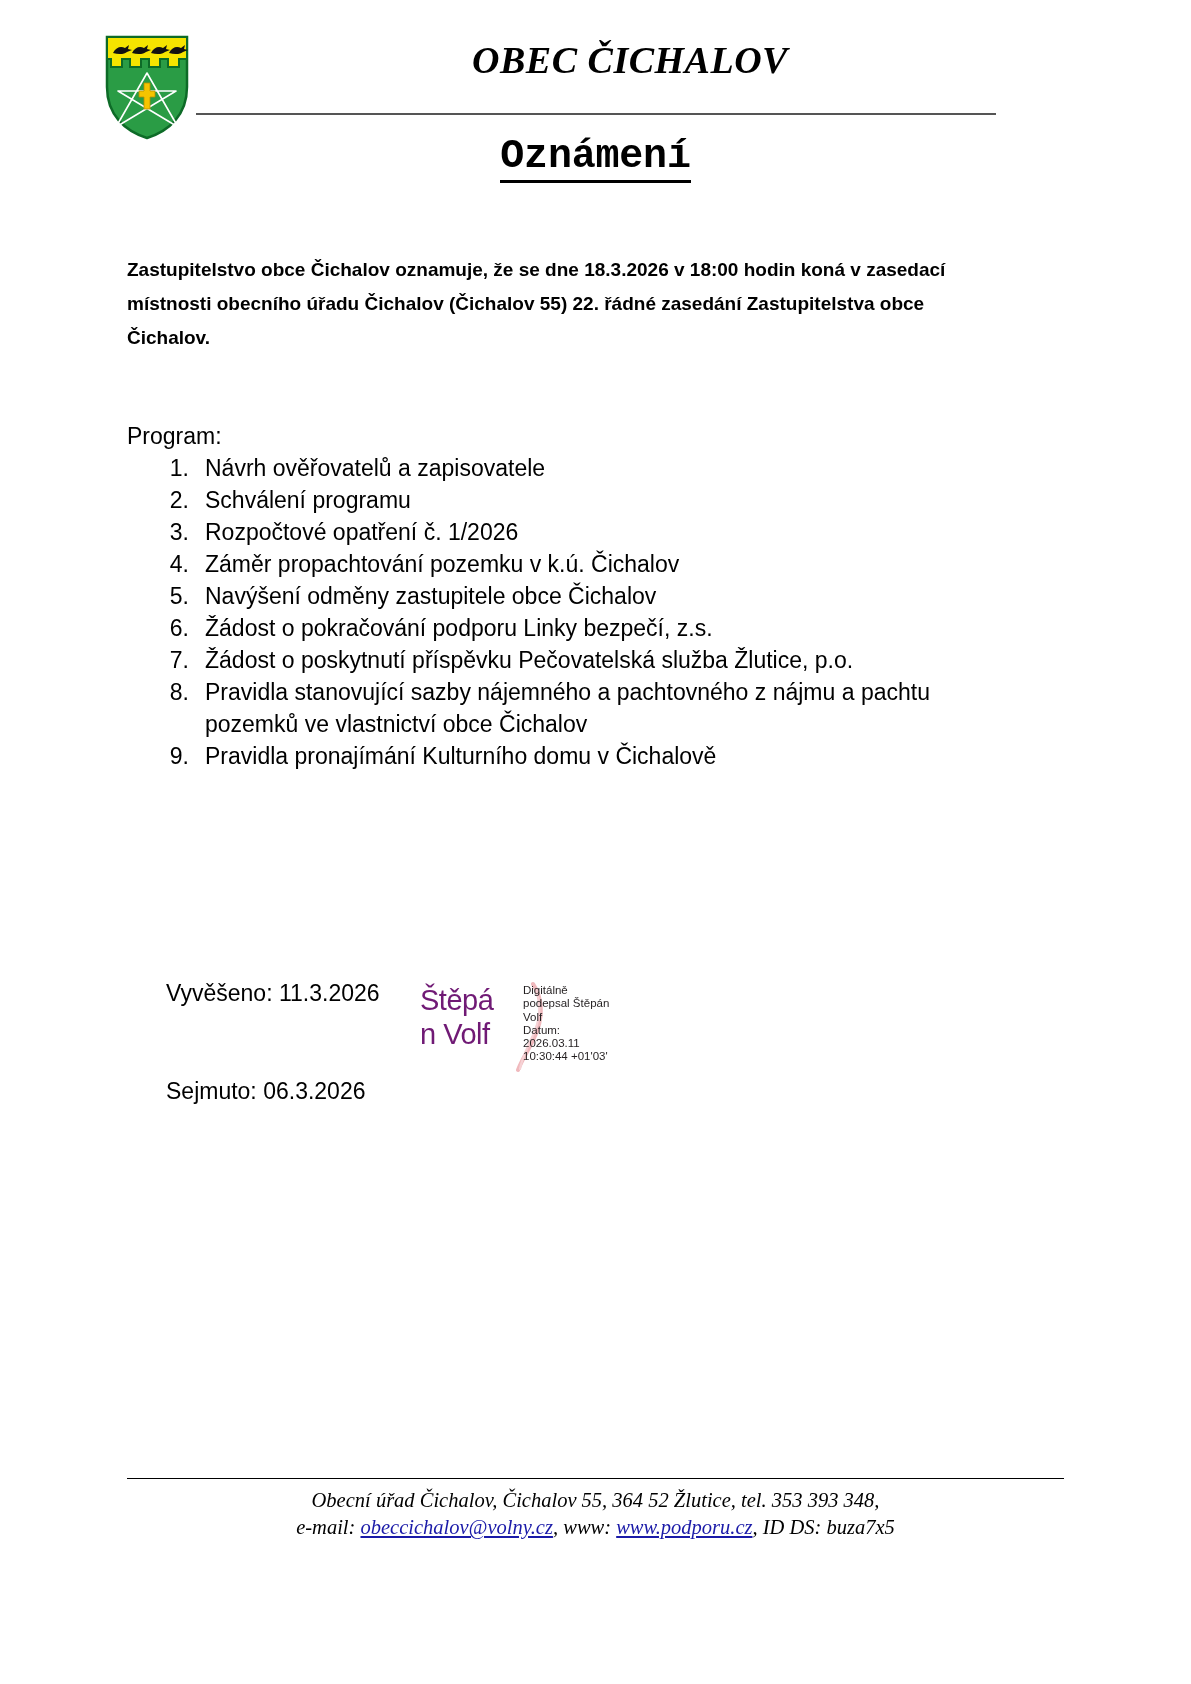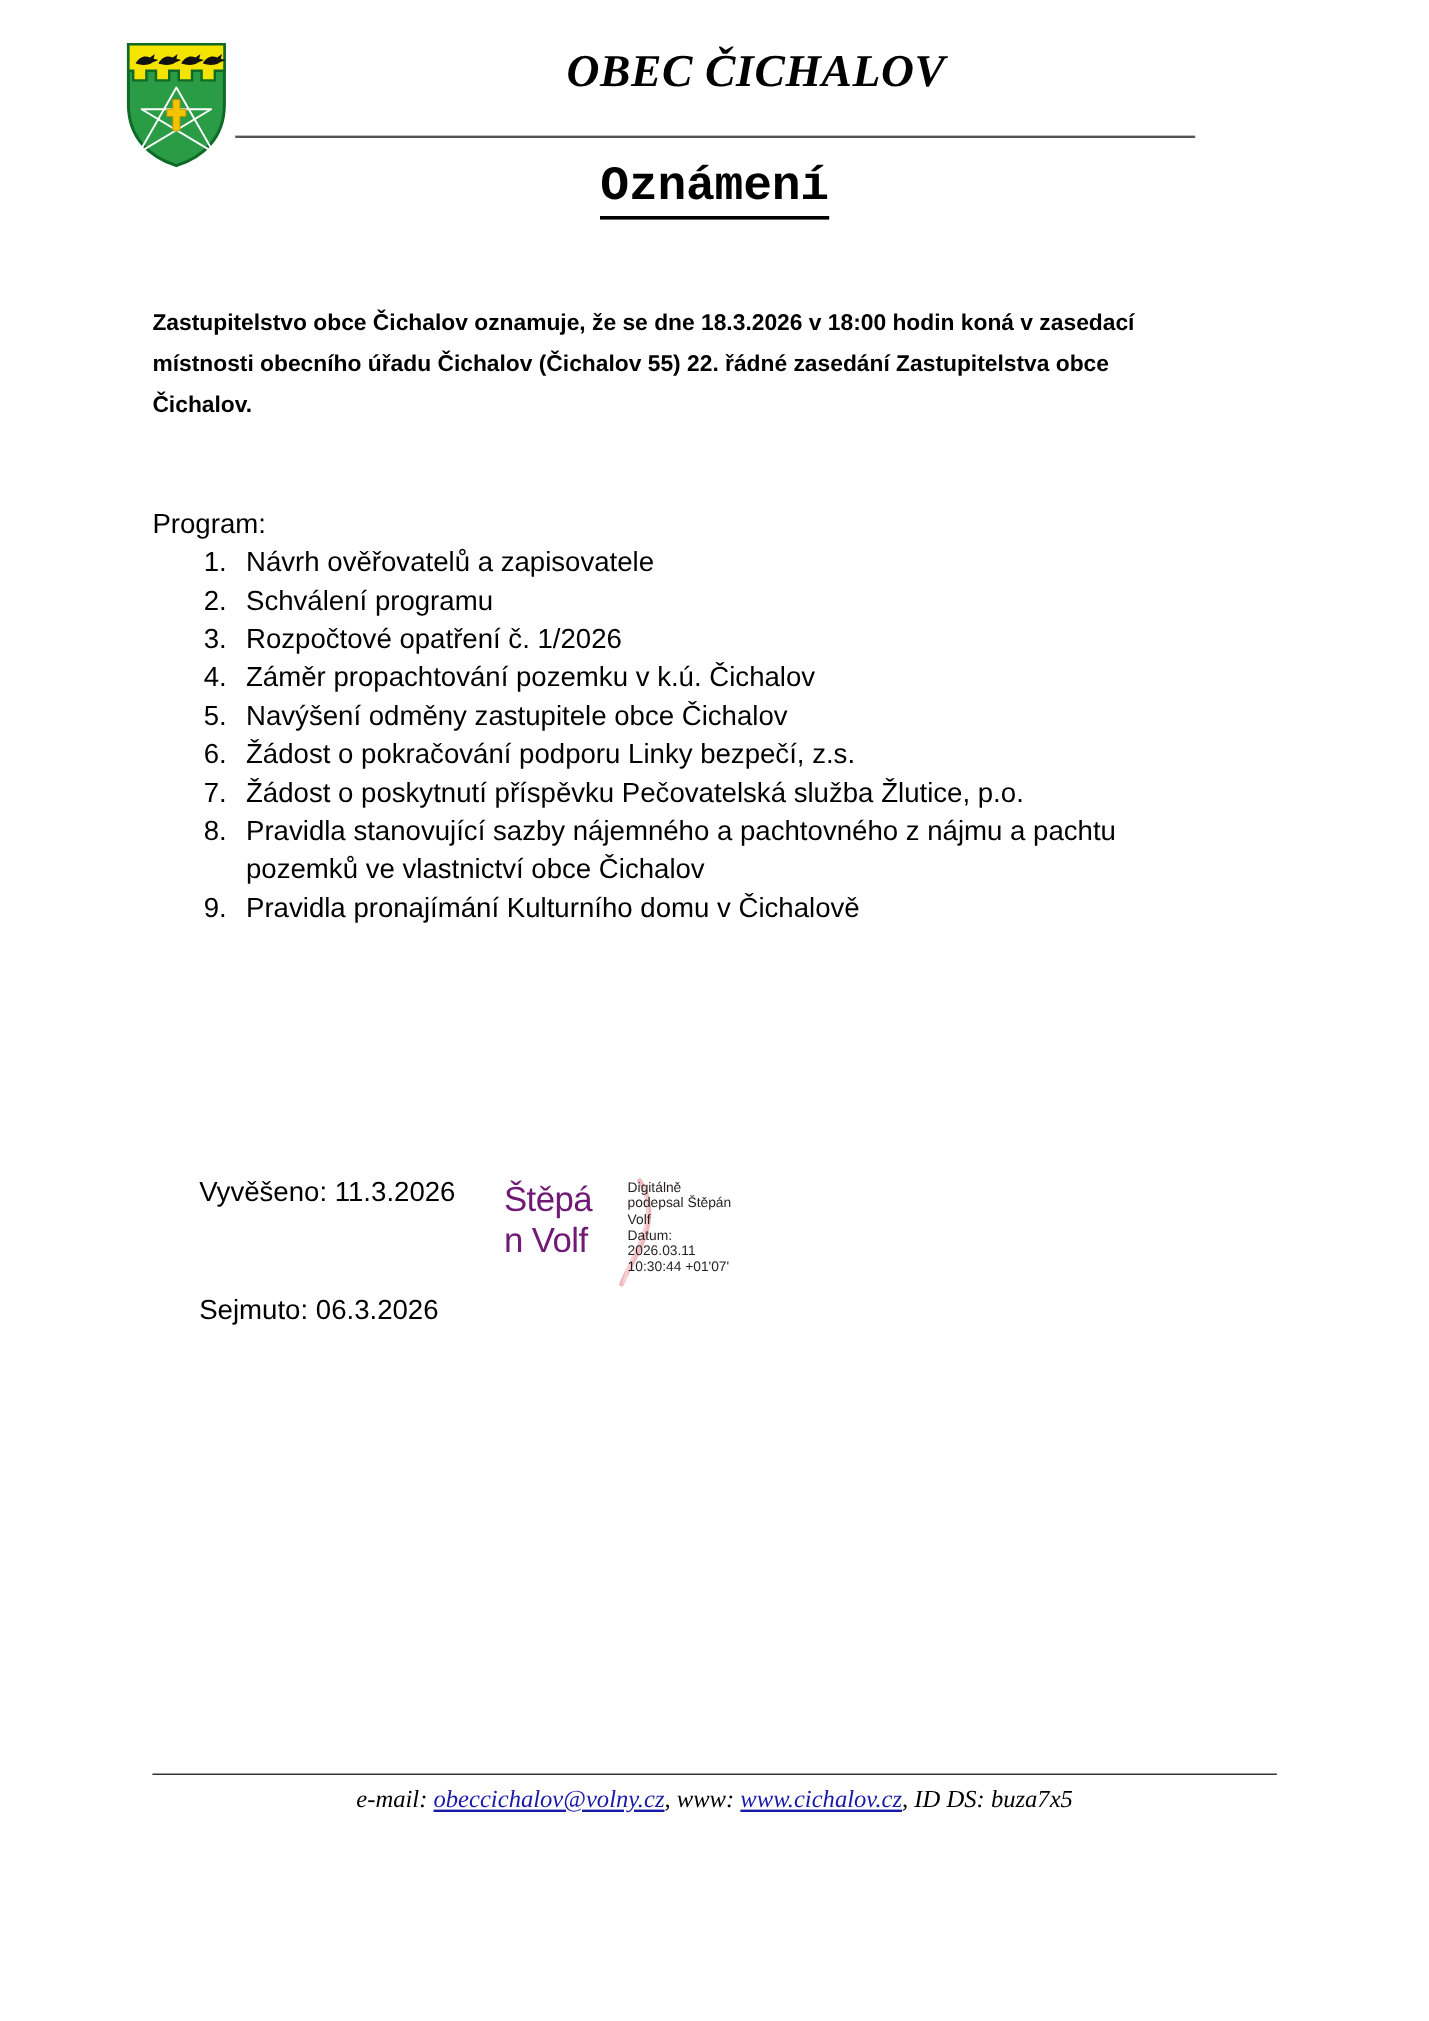--- a/index.html
+++ b/index.html
@@ -305,20 +305,21 @@
       <path d="M24 8 C29 22 28 38 22 52 C16 66 10 76 8 88" fill="none" stroke="#f6d2d5" stroke-width="2.2" stroke-linecap="round"></path>
     </svg>
   </div>
 
   <div class="sig-meta">
     <span class="ln">Digitálně</span>
     <span class="ln">podepsal Štěpán</span>
     <span class="ln">Volf</span>
     <span class="ln">Datum:</span>
     <span class="ln">2026.03.11</span>
-    <span class="ln">10:30:44 +01'07'</span>
+    <span class="ln">10:30:44 +01'03'</span>
   </div>
 </div>
 
 <div class="footer-rule"></div>
 <div class="footer">
-  <div><span>e-mail: </span><span class="link">obeccichalov@volny.cz</span><span>, www: </span><span class="link">www.cichalov.cz</span><span>, ID DS: buza7x5</span></div>
+  <div>Obecní úřad Čichalov, Čichalov 55, 364 52 Žlutice, tel. 353 393 348,</div>
+  <div><span>e-mail: </span><span class="link">obeccichalov@volny.cz</span><span>, www: </span><span class="link">www.podporu.cz</span><span>, ID DS: buza7x5</span></div>
 </div>
 
 </body></html>

